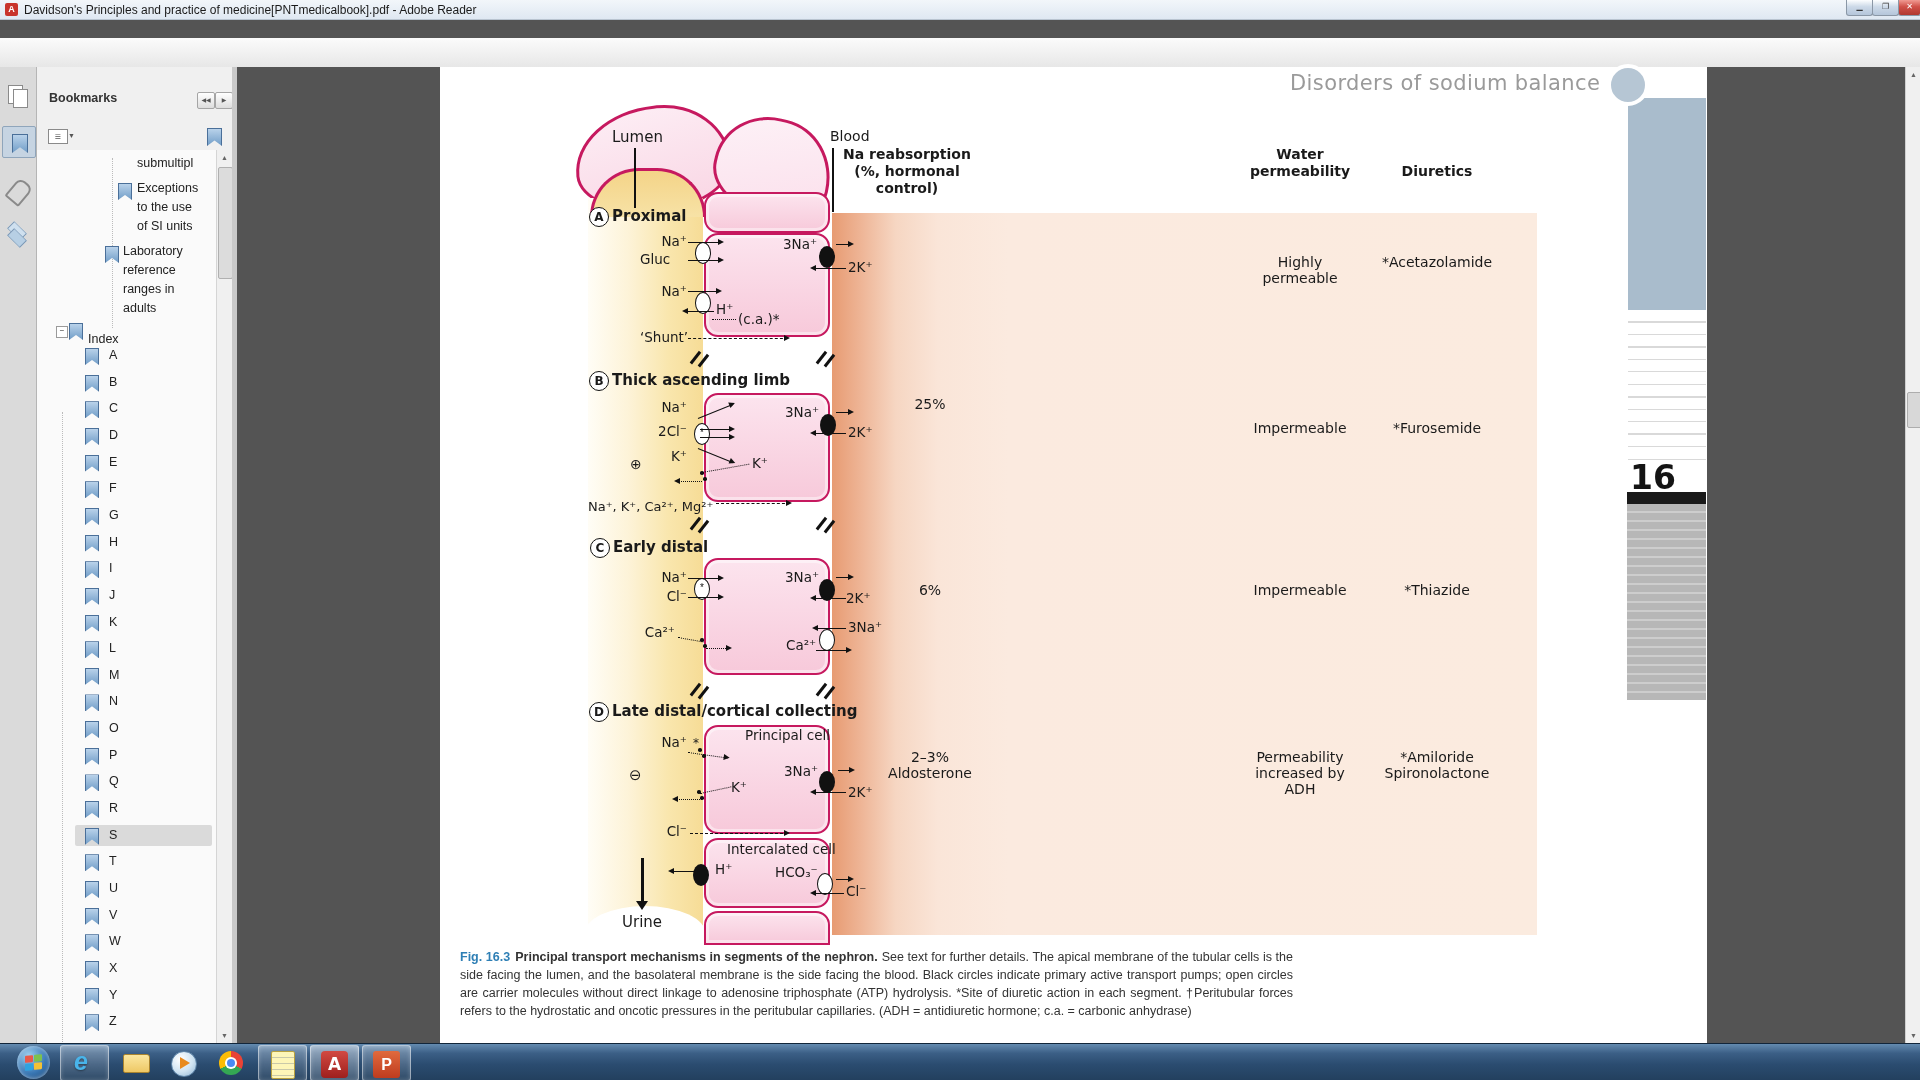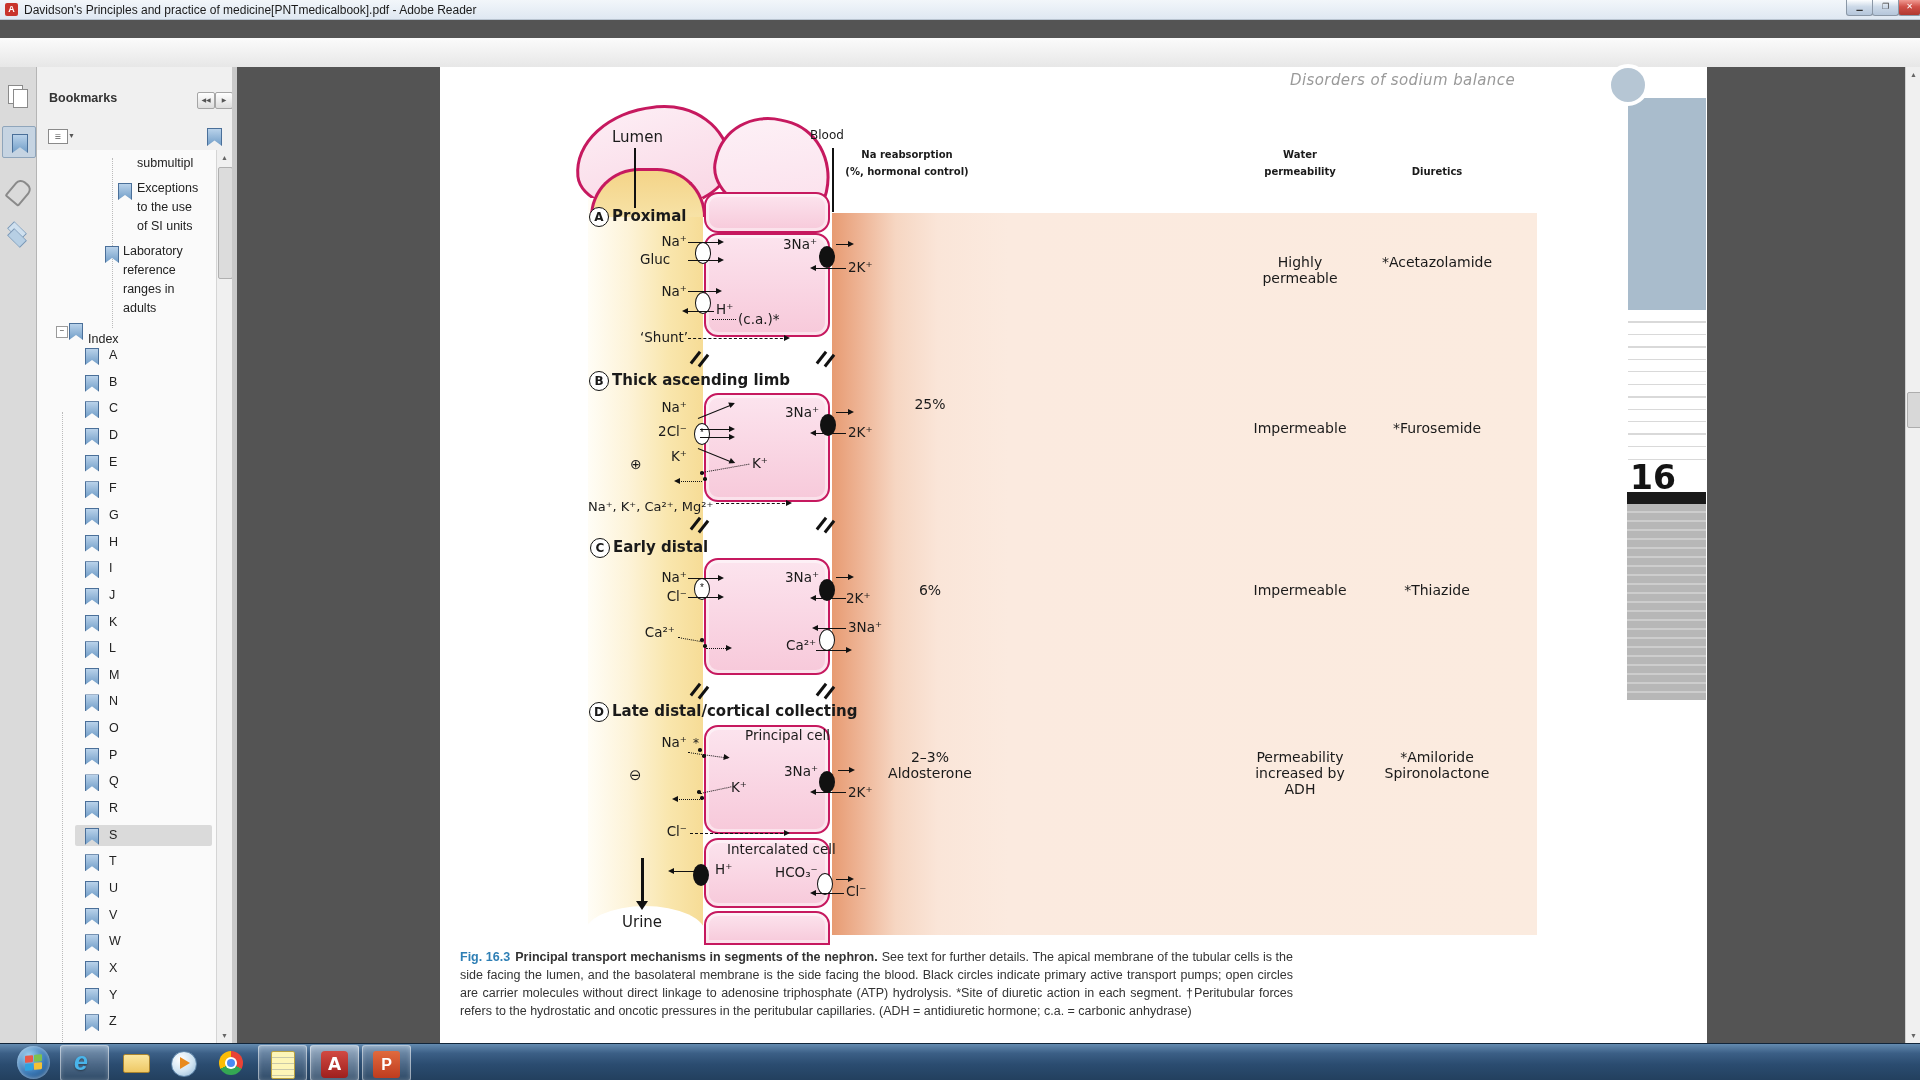--- a/index.html
+++ b/index.html
@@ -54,21 +54,21 @@
   .ln:after{content:'';position:absolute;top:-4.4px;width:0;height:0;border-top:3.6px solid transparent;border-bottom:3.6px solid transparent;}
   .ln.r:after{right:-2px;border-left:6.5px solid #111;}
   .ln.l:after{left:-2px;border-right:6.5px solid #111;}
   .ln.dot{border-top-style:dotted;border-top-width:1.8px;}
   .ln.dash{border-top-style:dashed;}
   .slash{width:2.6px;height:15px;background:#111;transform:rotate(38deg);z-index:8;}
   .jdot{width:3.5px;height:3.5px;border-radius:50%;background:#111;z-index:8;}
   .ion{font-size:13.5px;}
   .secletter{width:18px;height:18px;border:1.6px solid #111;border-radius:50%;background:#fff;text-align:center;line-height:18px;font-size:12px;font-weight:bold;z-index:5;}
   .sectitle{font-size:15px;font-weight:bold;}
-  .colhdr{font-size:10px;font-weight:bold;text-align:center;line-height:17px;}
+  .colhdr{font-size:14px;font-weight:bold;text-align:center;line-height:17px;}
   .colval{font-size:14px;text-align:center;line-height:16px;}
   
   #taskbar{left:0;top:1043px;width:1920px;height:37px;background:linear-gradient(#648bb0,#3b5f86 25%,#2b4c70 55%,#223f5d);border-top:1px solid #12263a;z-index:50;}
   .tb-btn{top:1px;width:47px;height:34px;border-radius:3px;}
   .tb-run{border:1px solid rgba(255,255,255,0.5);background:linear-gradient(rgba(255,255,255,0.28),rgba(255,255,255,0.06));box-shadow:inset 0 0 4px rgba(255,255,255,0.25);}
   .tb-active{background:linear-gradient(rgba(255,255,255,0.45),rgba(255,255,255,0.15));}
 </style>
 </head>
 <body>
 
@@ -292,41 +292,41 @@
   <div class="abs" id="docarea"></div>
   <div class="abs" id="pagewhite"></div>
   <div class="abs" id="doc-scroll">
     <div class="sb-btn" style="position:absolute;top:0;">▲</div>
     <div class="abs" style="left:1px;top:325px;width:13px;height:34px;background:#d8d8d8;border:1px solid #adadad;border-radius:2px;"></div>
     <div class="sb-btn" style="position:absolute;top:961px;">▼</div>
   </div>
 
   <div class="abs" style="left:0;top:0;width:1920px;height:1043px;pointer-events:none;">
 
-    <span class="abs figtext" style="left:1290px;top:71px;font-size:15px;color:#9a9a9a;letter-spacing:0.4px;font-style:italic;">Disorders of sodium balance</span>
+    <span class="abs figtext" style="left:1290px;top:71px;font-size:21px;color:#9a9a9a;letter-spacing:0.4px;">Disorders of sodium balance</span>
     <div class="abs" style="left:1628px;top:98px;width:78px;height:212px;background:#a9bccc;"></div>
     <div class="abs" style="left:1607px;top:64px;width:34px;height:34px;border-radius:50%;background:#b6c6d4;border:4px solid #fff;"></div>
     <div class="abs" style="left:1628px;top:310px;width:78px;height:157px;background:repeating-linear-gradient(180deg,#ffffff 0 11px,#d9d9d9 11px 12.5px);"></div>
     <span class="abs figtext" style="left:1630px;top:458px;font-size:33px;font-weight:bold;color:#141414;">16</span>
     <div class="abs" style="left:1627px;top:492px;width:79px;height:12px;background:#1a1a1a;"></div>
     <div class="abs" style="left:1627px;top:504px;width:79px;height:196px;background:repeating-linear-gradient(180deg,#b7b7b7 0 7px,#cdcdcd 7px 9px);"></div>
 
     <div class="abs" style="left:575px;top:106px;width:150px;height:100px;border:3px solid #c6195f;border-radius:55% 45% 48% 52%/60% 60% 42% 42%;background:linear-gradient(170deg,#fdeef5,#f9d6e4);transform:rotate(-6deg);"></div>
     <div class="abs" style="left:714px;top:118px;width:112px;height:93px;border:3px solid #c6195f;border-radius:50% 50% 45% 55%/55% 65% 40% 45%;background:linear-gradient(160deg,#fdf2f7,#fbdeeb);transform:rotate(13deg);"></div>
 
     <div class="abs" style="left:588px;top:198px;width:115px;height:737px;background:linear-gradient(to right,#fffdf6 0%,#fdf3d8 35%,#f9e6ad 70%,#f6dc96 100%);"></div>
     <div class="abs" style="left:590px;top:168px;width:110px;height:46px;border:3px solid #c6195f;border-bottom:none;border-radius:58px 58px 0 0;background:linear-gradient(#f4d488,#f7e2a6);"></div>
 
     <div class="abs" style="left:832px;top:213px;width:705px;height:722px;background:linear-gradient(to right,#e79b72 0%,#eeb495 4%,#f6d6c2 9%,#fae5d8 15%,#fbeadf 25%,#fbebdf 100%);"></div>
 
     <div class="abs" style="left:584px;top:906px;width:122px;height:34px;background:#fff;border-radius:60% 60% 0 0/100% 100% 0 0;"></div>
 
     <span class="abs figtext" style="left:612px;top:128px;font-size:15px;">Lumen</span>
     <div class="abs" style="left:634px;top:148px;width:1.5px;height:60px;background:#111;"></div>
-    <span class="abs figtext" style="left:810px;top:128px;font-size:12px;">Blood</span>
+    <span class="abs figtext" style="left:830px;top:128px;font-size:14px;">Blood</span>
     <div class="abs" style="left:832px;top:148px;width:1.5px;height:64px;background:#111;"></div>
 
     <div class="abs figtext colhdr" style="left:827px;top:146px;width:160px;">
       <div>Na reabsorption</div>
         <div>(%, hormonal control)</div>
     </div>
     <div class="abs figtext colhdr" style="left:1220px;top:146px;width:160px;">
       <div>Water</div>
         <div>permeability</div>
     </div>

